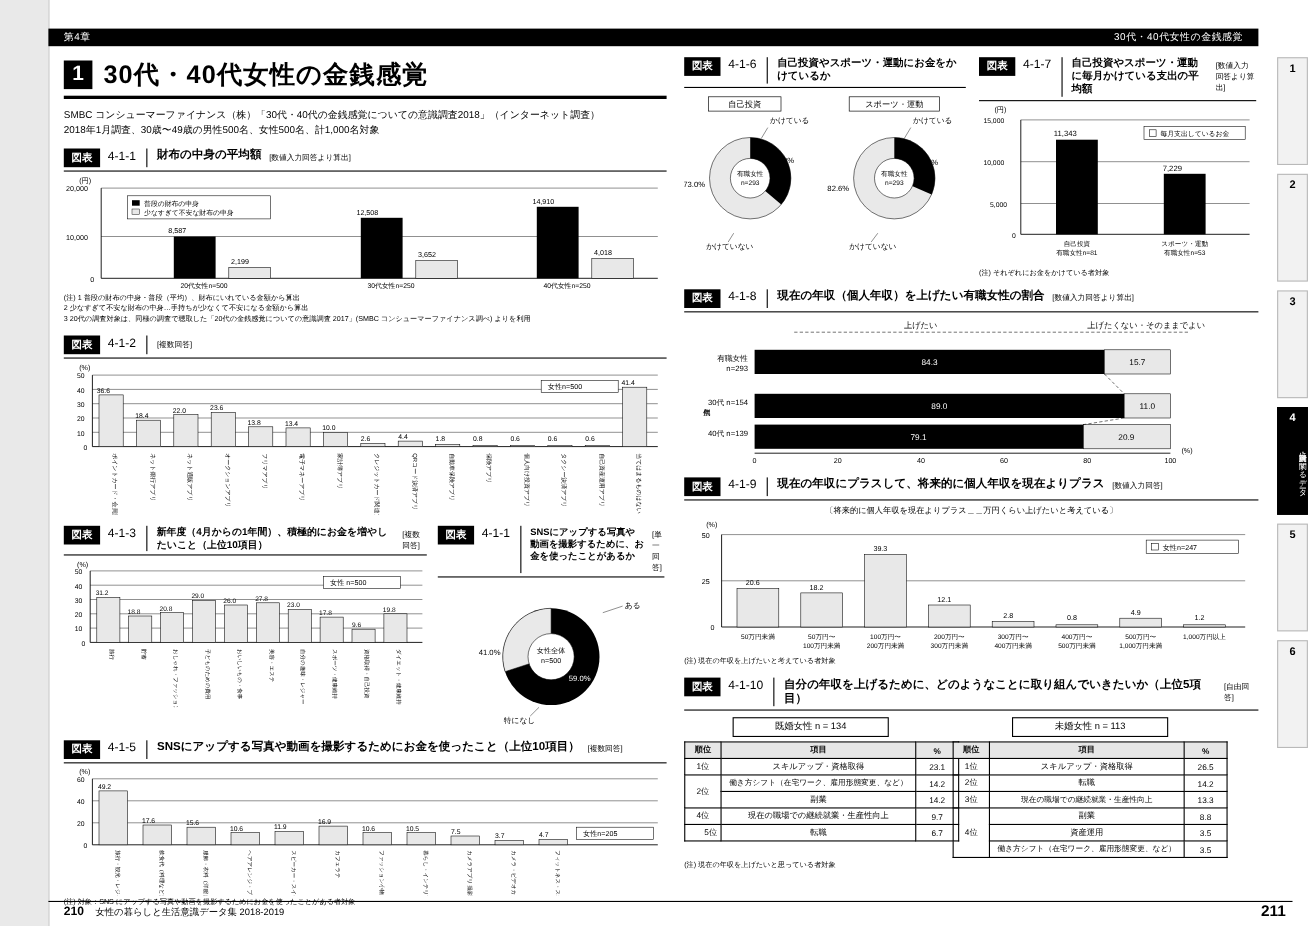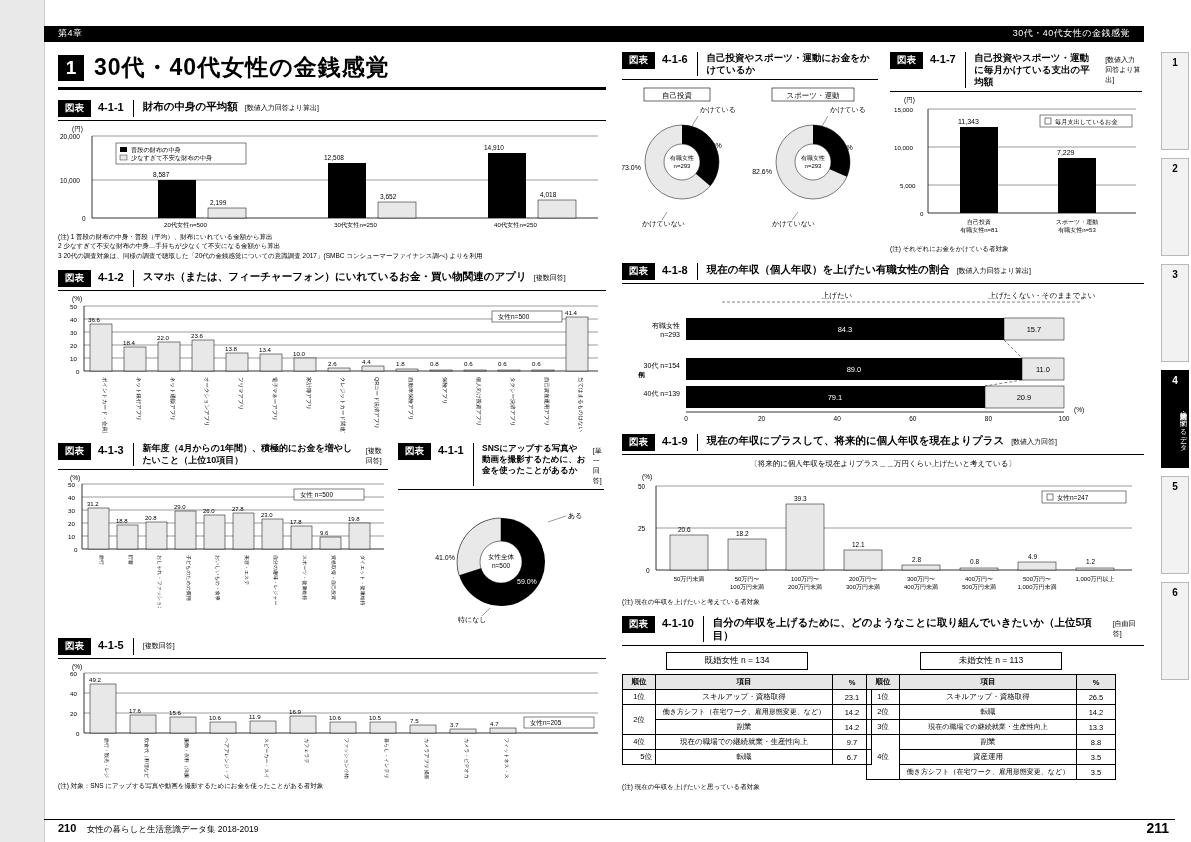--- a/index.html
+++ b/index.html
@@ -12,21 +12,21 @@
   .left-col{position:absolute;left:58px;top:52px;width:548px;}
   .right-col{position:absolute;left:622px;top:52px;width:522px;}
 
   .title-row{display:flex;align-items:center;gap:10px;border-bottom:3px solid #000;padding-bottom:4px;}
   .sec-num{width:26px;height:26px;background:#000;color:#fff;font-size:19px;font-weight:bold;display:flex;align-items:center;justify-content:center;}
   .sec-title{font-size:23px;font-weight:bold;letter-spacing:1px;}
   .lede{font-size:9px;line-height:1.5;margin-top:8px;}
 
   .fig-head{display:flex;align-items:flex-start;gap:7px;margin-top:10px;border-bottom:1px solid #000;padding-bottom:3px;}
   .fig-badge{background:#000;color:#fff;font-size:9.5px;font-weight:bold;padding:2px 7px;white-space:nowrap;}
-  .fig-no{font-size:11px;font-weight:bold;padding-top:1px;white-space:nowrap;}
+  .fig-no{font-size:11px;font-weight:normal;padding-top:1px;white-space:nowrap;}
   .fig-sep{width:1px;background:#000;align-self:stretch;margin:0 2px;}
   .fig-title{font-size:10.5px;font-weight:bold;line-height:1.25;}
   .fig-note{font-size:7px;font-weight:normal;}
   .note{font-size:6.5px;line-height:1.45;margin-top:3px;}
   .note2{font-size:6.5px;line-height:1.4;margin-top:2px;}
 
   svg{display:block;}
   .ax{stroke:#000;stroke-width:.8;}
   .gl{stroke:#000;stroke-width:.4;}
   .dash{stroke:#000;stroke-width:.5;stroke-dasharray:3 2;fill:none;}
@@ -60,20 +60,22 @@
     <span class="hl">第4章</span>
     <span class="hr">30代・40代女性の金銭感覚</span>
   </div>
 
   <div class="left-col">
 
     <div class="title-row">
       <div class="sec-num">1</div>
       <div class="sec-title">30代・40代女性の金銭感覚</div>
     </div>
+    <div class="lede" style="white-space:pre-line">SMBC コンシューマーファイナンス（株）「30代・40代の金銭感覚についての意識調査2018」（インターネット調査）
+2018年1月調査、30歳〜49歳の男性500名、女性500名、計1,000名対象</div>
 
     <div class="fig-head">
       <span class="fig-badge">図表</span>
       <span class="fig-no">4-1-1</span>
       <span class="fig-sep"></span>
       <span class="fig-title">財布の中身の平均額</span>
       <span class="fig-note" style="padding-top:3px">[数値入力回答より算出]</span>
     </div>
 
     <svg width="548" height="108">
@@ -111,21 +113,20 @@
       <text x="436" y="106" font-size="6.2">40代女性n=250</text>
     </svg>
     <div class="note" style="white-space:pre-line">(注) 1 普段の財布の中身・普段（平均）、財布にいれている金額から算出
       2 少なすぎて不安な財布の中身…手持ちが少なくて不安になる金額から算出
       3 20代の調査対象は、同様の調査で聴取した「20代の金銭感覚についての意識調査 2017」(SMBC コンシューマーファイナンス調べ) よりを利用</div>
 
     <div class="fig-head">
       <span class="fig-badge">図表</span>
       <span class="fig-no">4-1-2</span>
       <span class="fig-sep"></span>
-      <span class="fig-title">スマホ（または、フィーチャーフォン）にいれているお金・買い物関連のアプリ</span>
       <span class="fig-note" style="padding-top:3px">[複数回答]</span>
     </div>
 
     <svg width="548" height="142">
       <text x="14" y="10" font-size="6.5">(%)</text>
       <g font-size="6.2">
         <text x="12" y="18">50</text>
           <text x="12" y="31">40</text>
           <text x="12" y="44">30</text>
         <text x="12" y="57">20</text>
@@ -279,20 +280,21 @@
           <text x="60" y="132" font-size="7">特になし</text>
           <line class="gl" x1="92" y1="118" x2="84" y2="126"></line>
         </svg>
       </div>
     </div>
 
     <div class="fig-head">
       <span class="fig-badge">図表</span>
       <span class="fig-no">4-1-5</span>
       <span class="fig-sep"></span>
+      <span class="fig-title">SNSにアップする写真や動画を撮影するためにお金を使ったこと（上位10項目）</span>
       <span class="fig-note" style="padding-top:3px">[複数回答]</span>
     </div>
     <svg width="548" height="120">
       <text x="14" y="10" font-size="6.5">(%)</text>
       <g font-size="6.2">
         <text x="12" y="17">60</text>
           <text x="12" y="37">40</text>
           <text x="12" y="57">20</text>
           <text x="18" y="77">0</text>
       </g>

